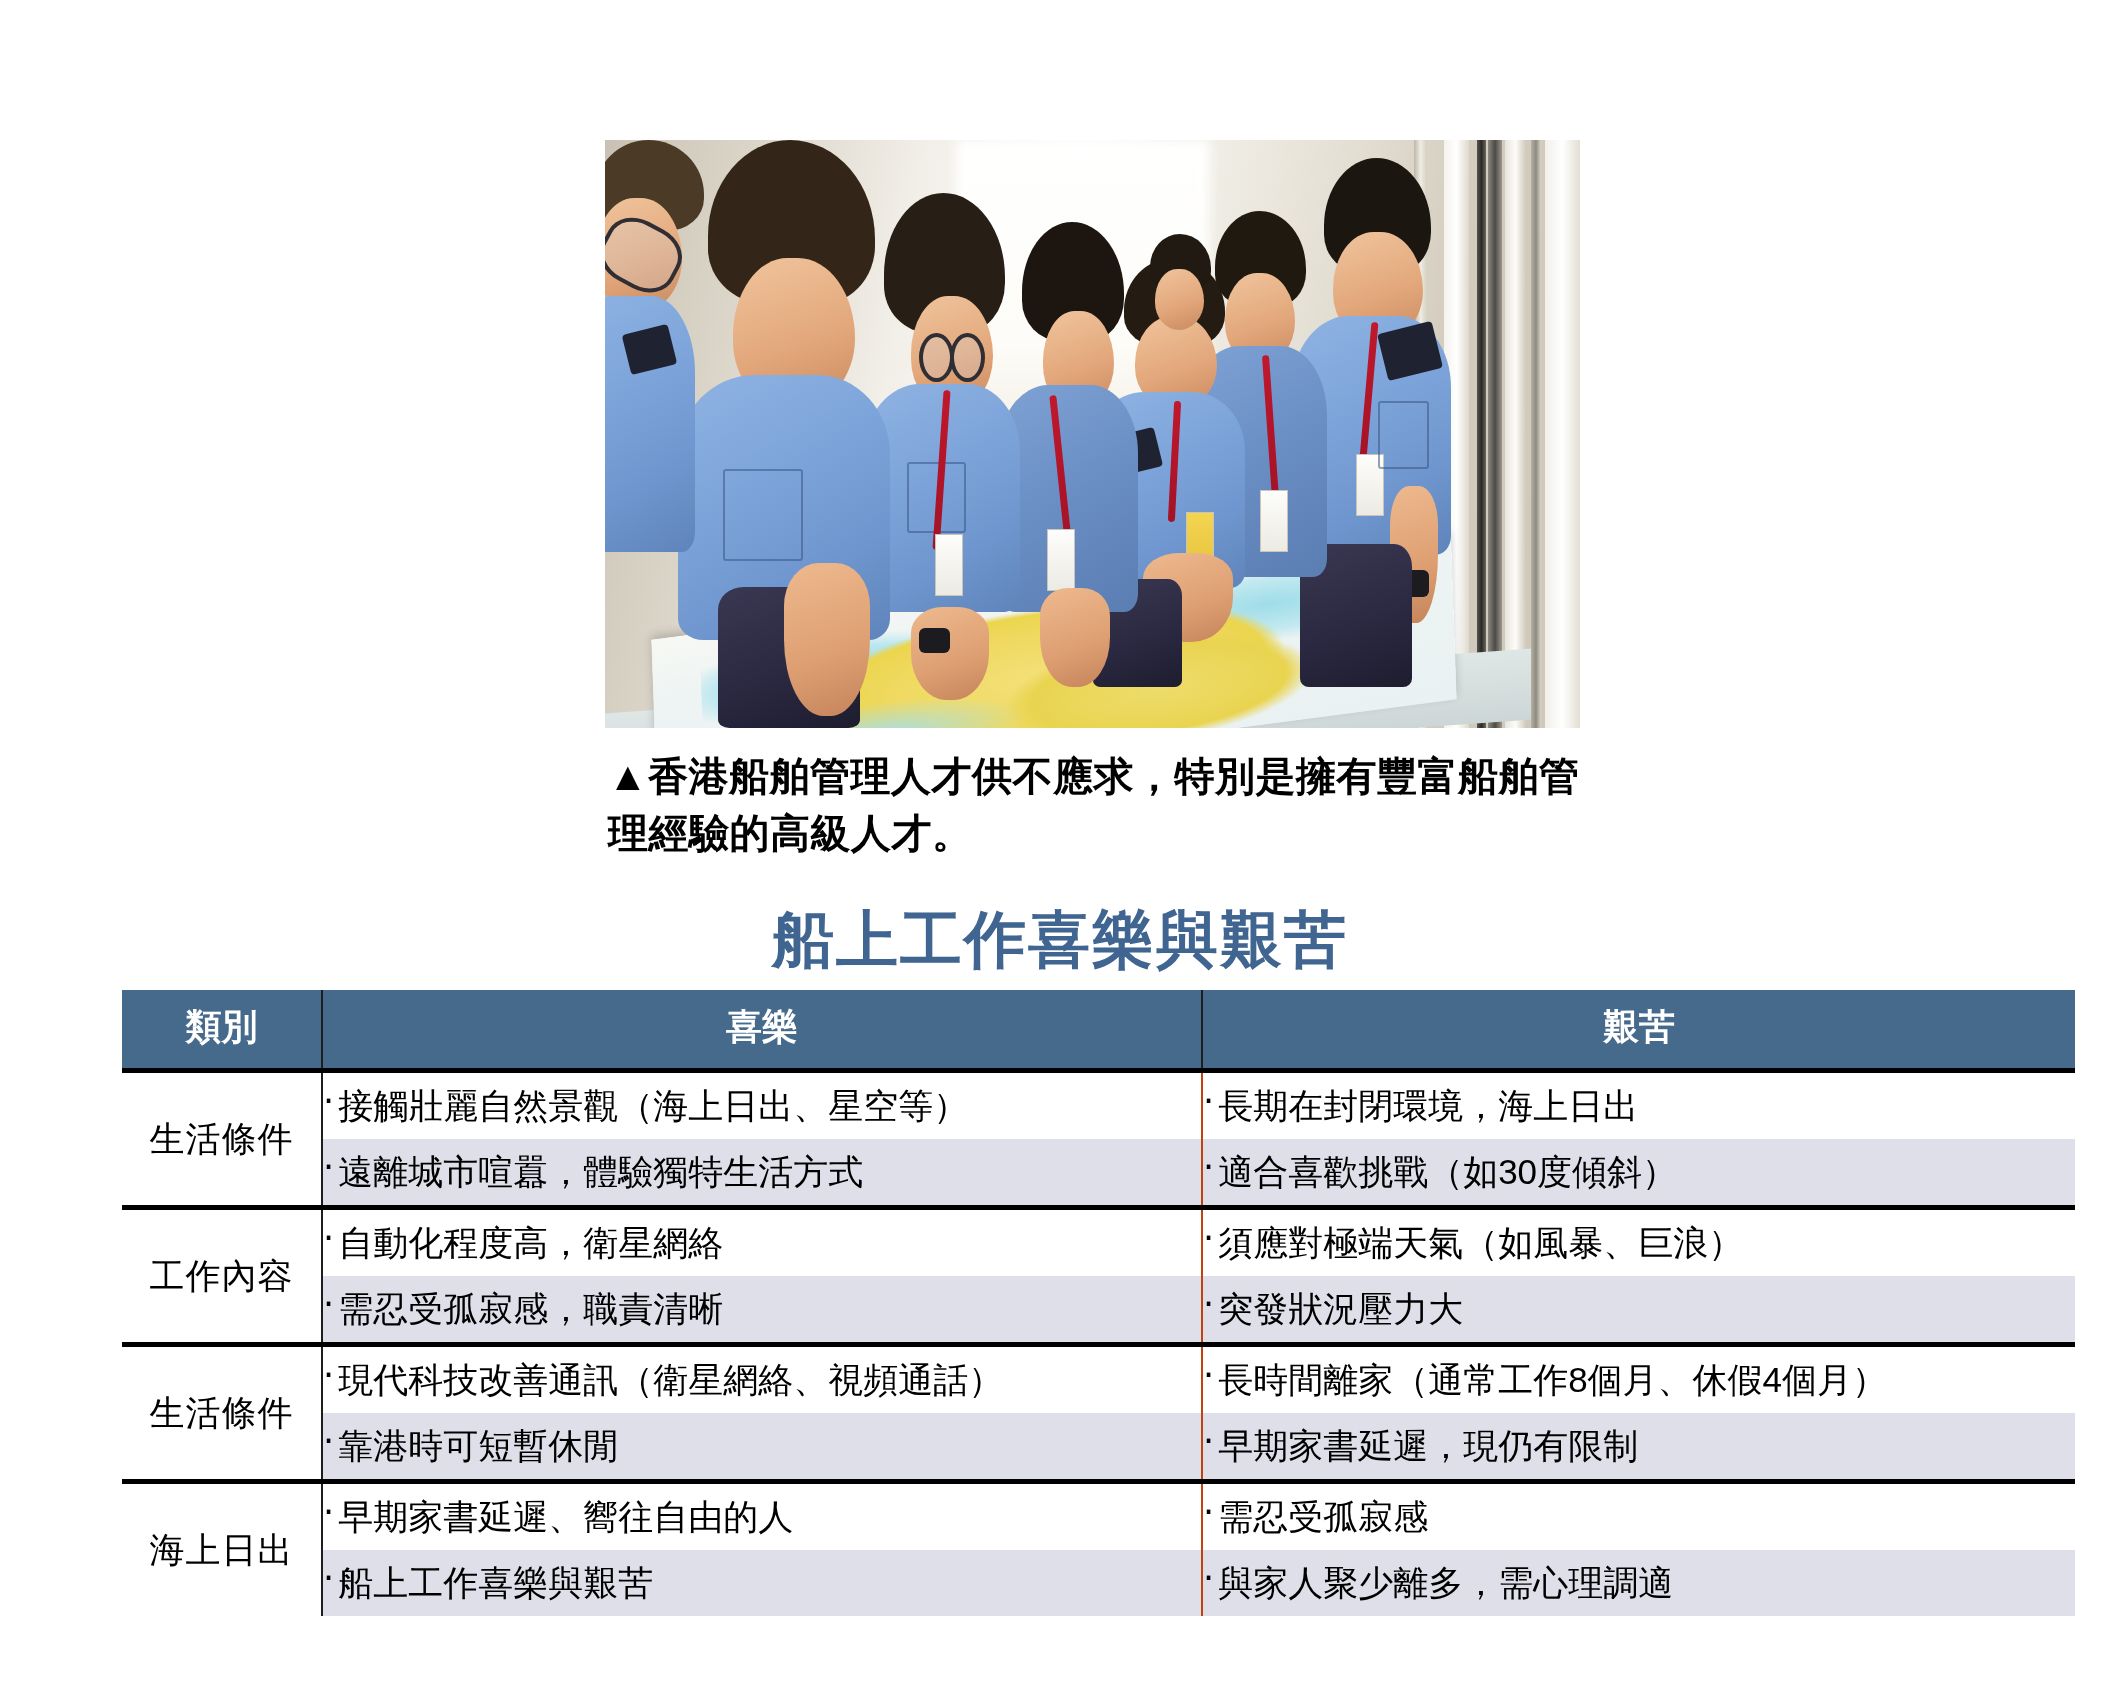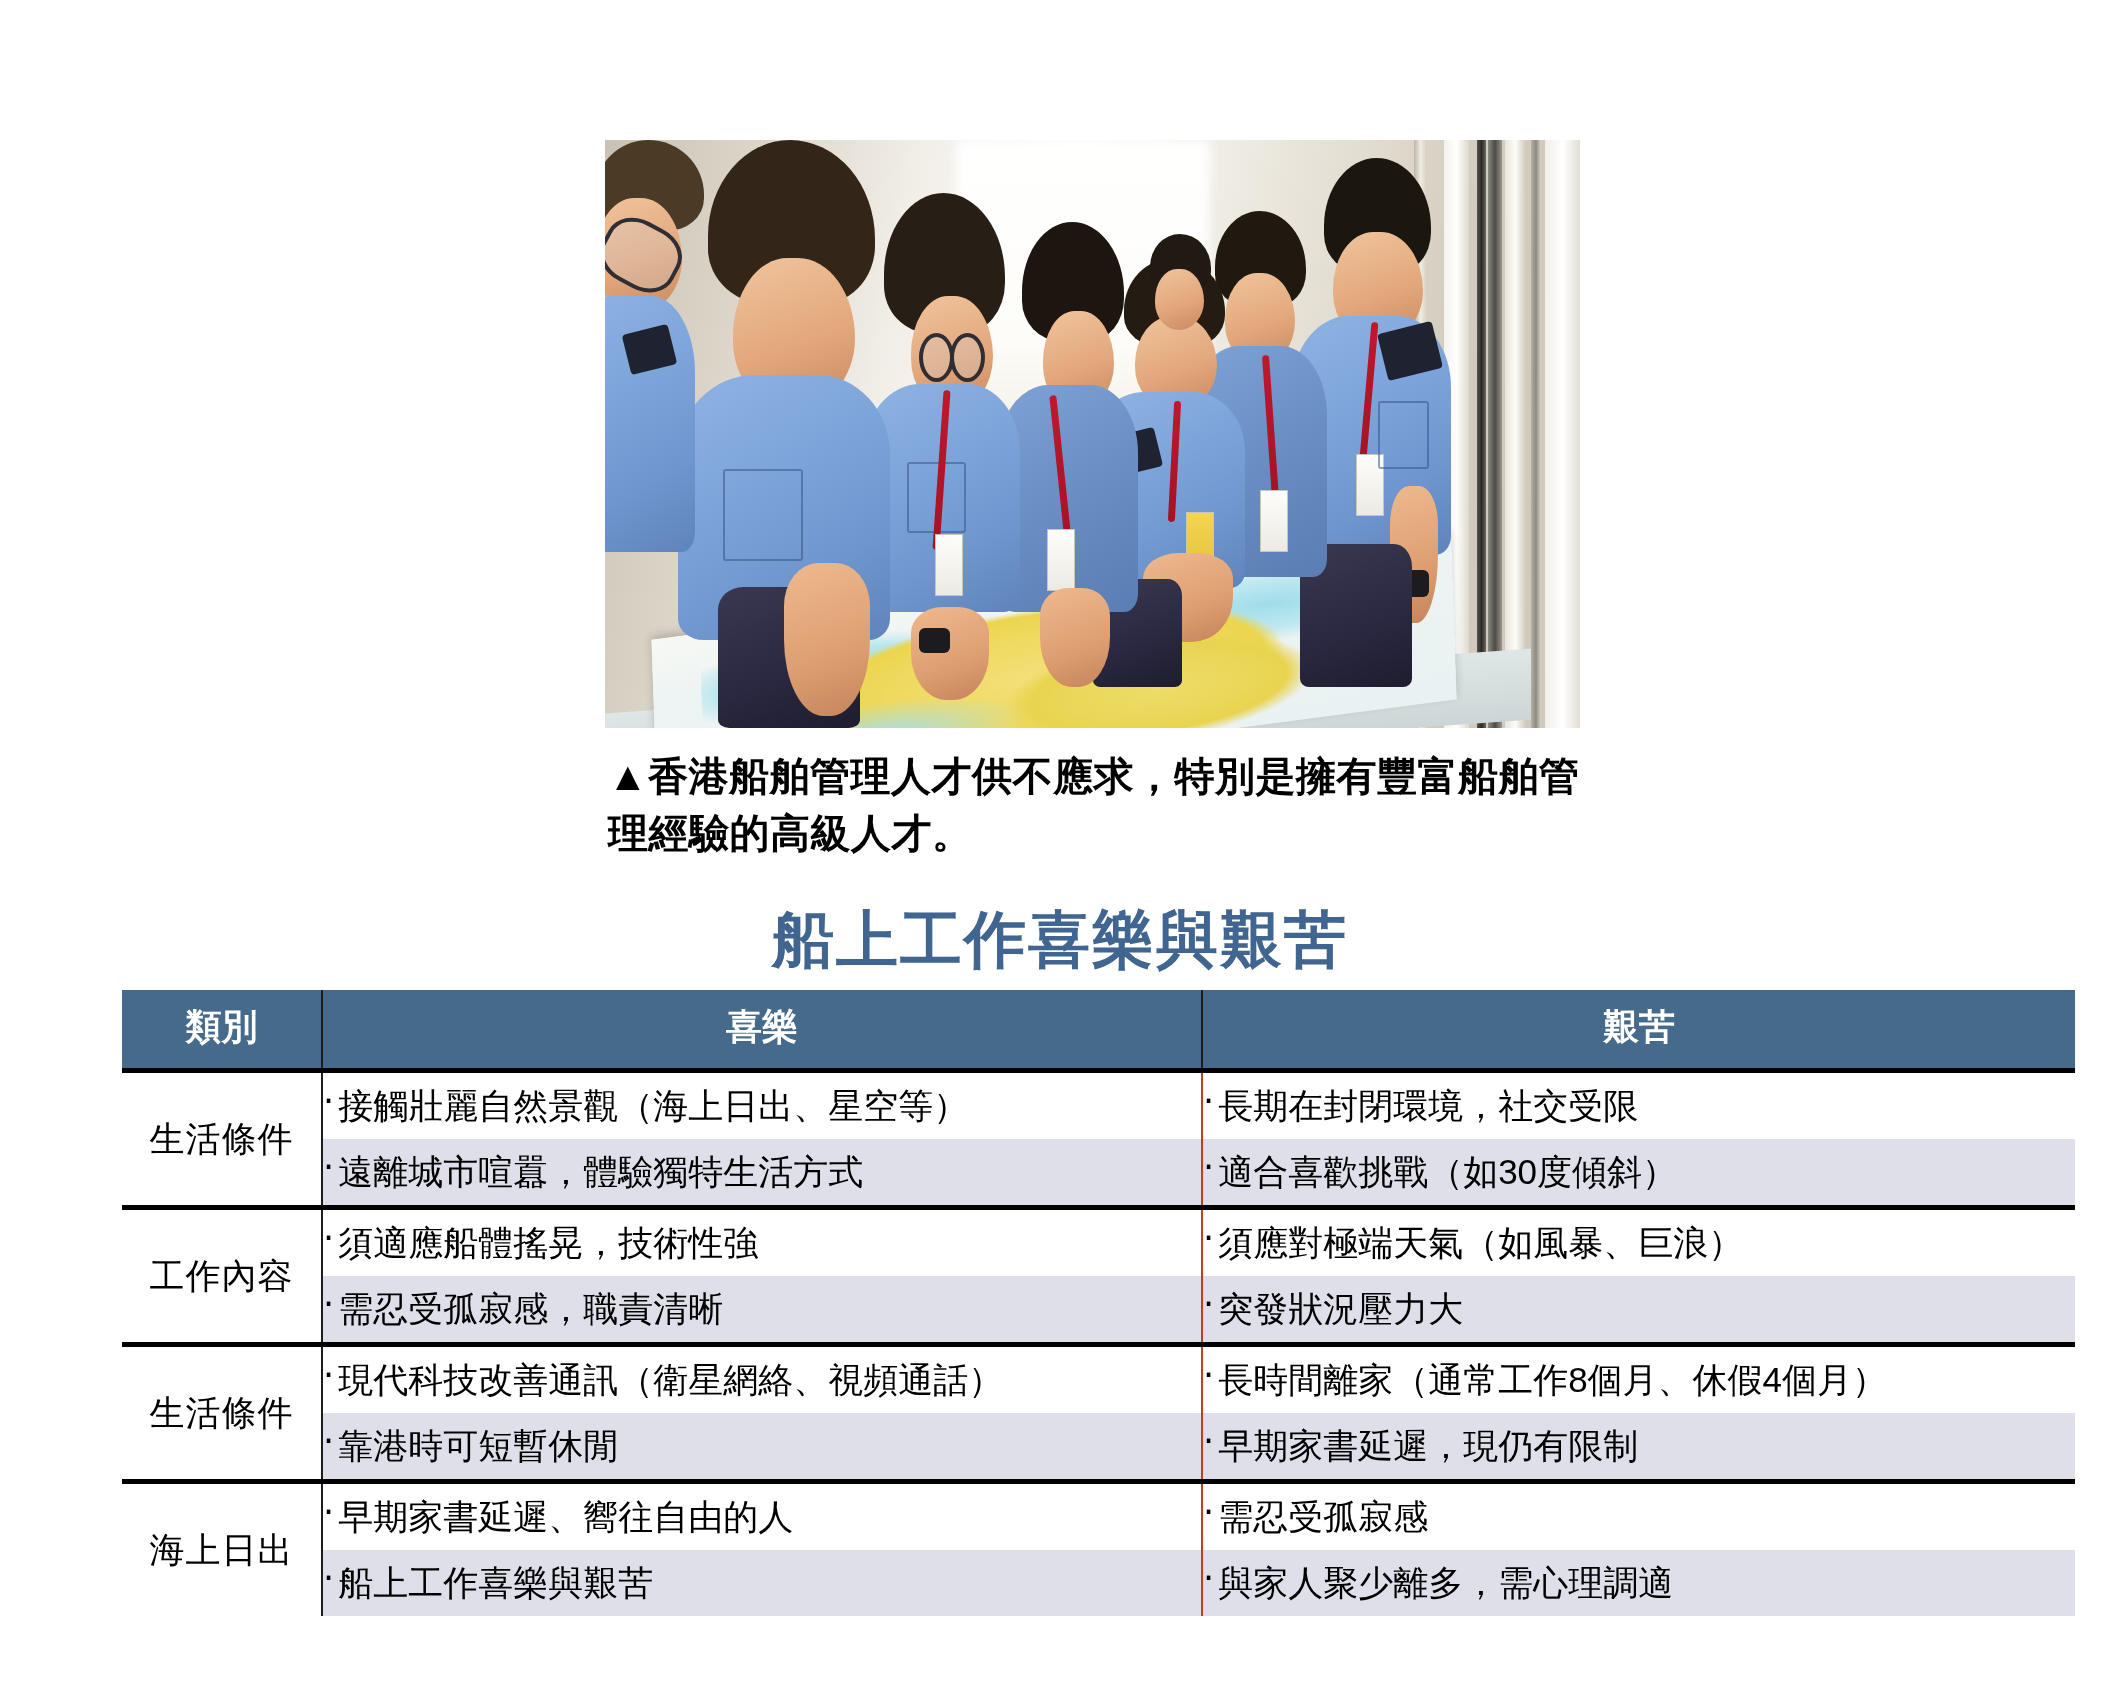--- a/index.html
+++ b/index.html
@@ -353,30 +353,30 @@
       <th>類別</th>
       <th>喜樂</th>
       <th>艱苦</th>
     </tr>
   </thead>
   <tbody>
 
     <tr class="plain group-start">
       <td class="cat-cell" rowspan="2">生活條件</td>
       <td class="item-cell"><span class="bullet">‧</span><span>接觸壯麗自然景觀（海上日出、星空等）</span></td>
-      <td class="item-cell"><span class="bullet">‧</span><span>長期在封閉環境，社交受限</span></td>
+      <td class="item-cell"><span class="bullet">‧</span><span>長期在封閉環境，海上日出</span></td>
     </tr>
     <tr class="alt">
       <td class="item-cell"><span class="bullet">‧</span><span>遠離城市喧囂，體驗獨特生活方式</span></td>
       <td class="item-cell"><span class="bullet">‧</span><span>適合喜歡挑戰（如30度傾斜）</span></td>
     </tr>
 
     <tr class="plain group-start">
       <td class="cat-cell" rowspan="2">工作內容</td>
-      <td class="item-cell"><span class="bullet">‧</span><span>須適應船體搖晃，技術性強</span></td>
+      <td class="item-cell"><span class="bullet">‧</span><span>自動化程度高，衛星網絡</span></td>
       <td class="item-cell"><span class="bullet">‧</span><span>須應對極端天氣（如風暴、巨浪）</span></td>
     </tr>
     <tr class="alt">
       <td class="item-cell"><span class="bullet">‧</span><span>需忍受孤寂感，職責清晰</span></td>
       <td class="item-cell"><span class="bullet">‧</span><span>突發狀況壓力大</span></td>
     </tr>
 
     <tr class="plain group-start">
       <td class="cat-cell" rowspan="2">生活條件</td>
       <td class="item-cell"><span class="bullet">‧</span><span>現代科技改善通訊（衛星網絡、視頻通話）</span></td>

